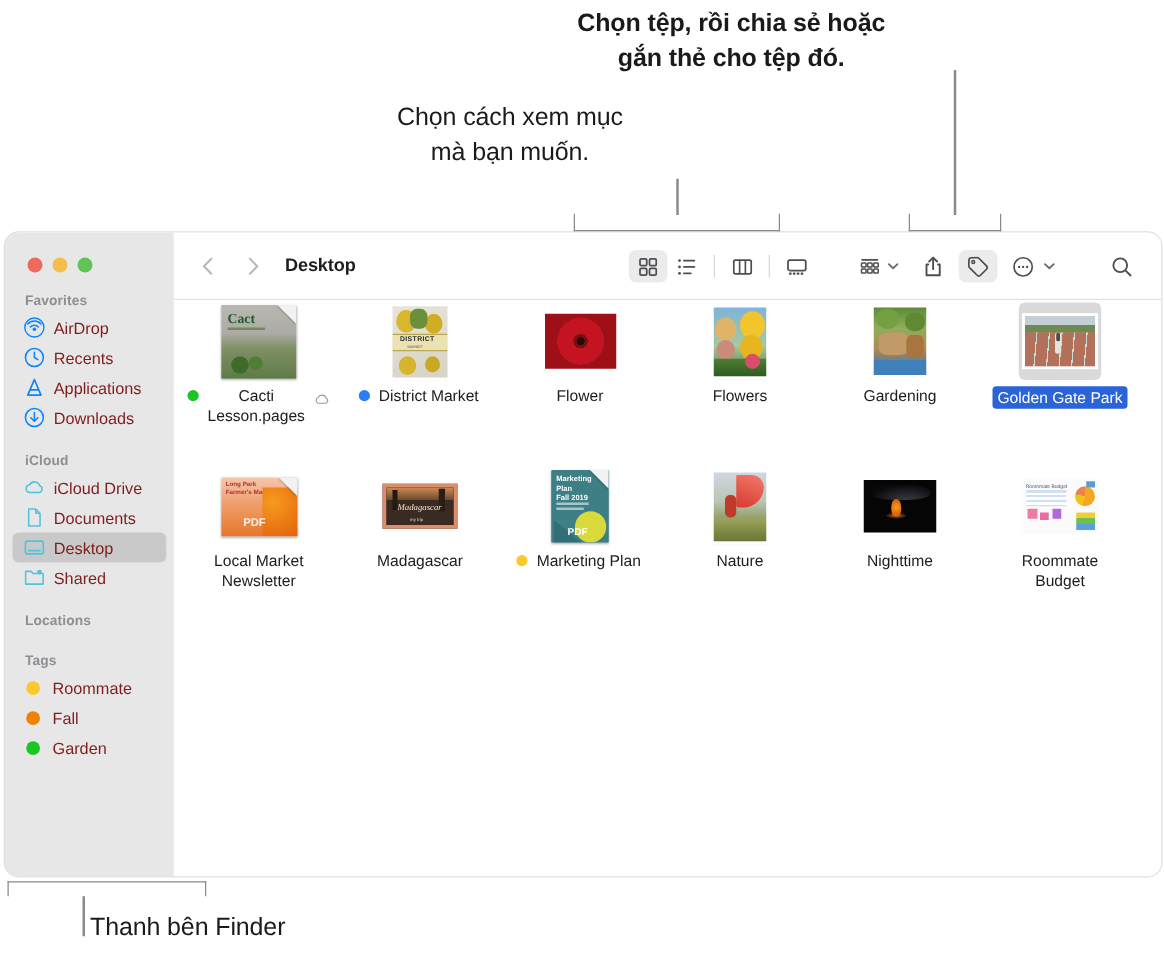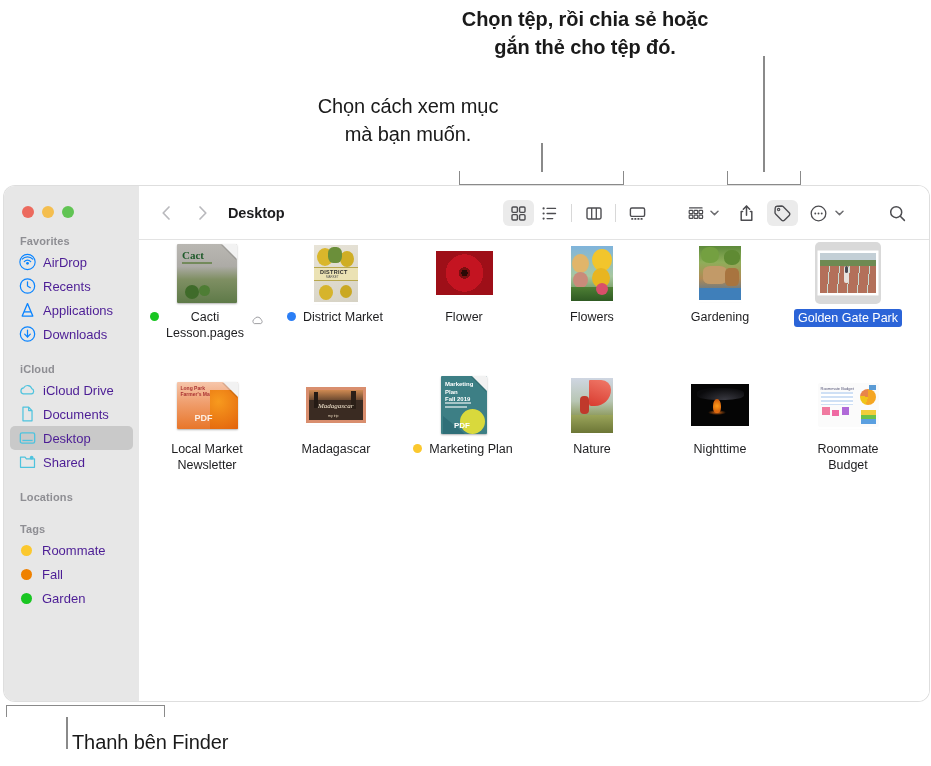--- a/index.html
+++ b/index.html
@@ -27,21 +27,21 @@
     letter-spacing: -0.1px;
   }
   #callout-share {
     left: 392px;
     top: 5px;
     width: 386px;
     font-weight: bold;
   }
   #callout-view {
     left: 258px;
-    top: 92px;
+    top: 80px;
     width: 300px;
   }
   #callout-sidebar {
     left: 72px;
     top: 728px;
     width: 330px;
     text-align: left;
     font-size: 20px;
   }
 
@@ -103,21 +103,21 @@
     letter-spacing: 0.1px;
   }
   .side-item {
     display: flex;
     align-items: center;
     height: 24px;
     margin: 0 6px;
     padding-left: 9px;
     border-radius: 5px;
     font-size: 13px;
-    color: #4c1d95;
+    color: #7f1d1d;
     box-sizing: border-box;
   }
   .side-item.selected { background: #c9c9c9; }
   .side-ico {
     width: 17px;
     height: 17px;
     margin-right: 7px;
     flex: 0 0 17px;
     display: flex;
     align-items: center;

